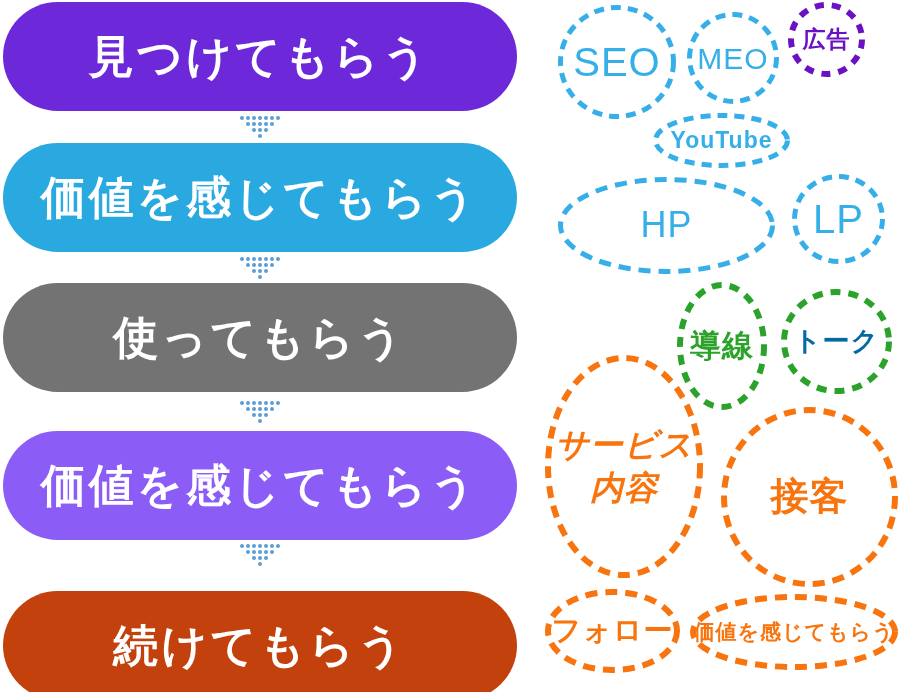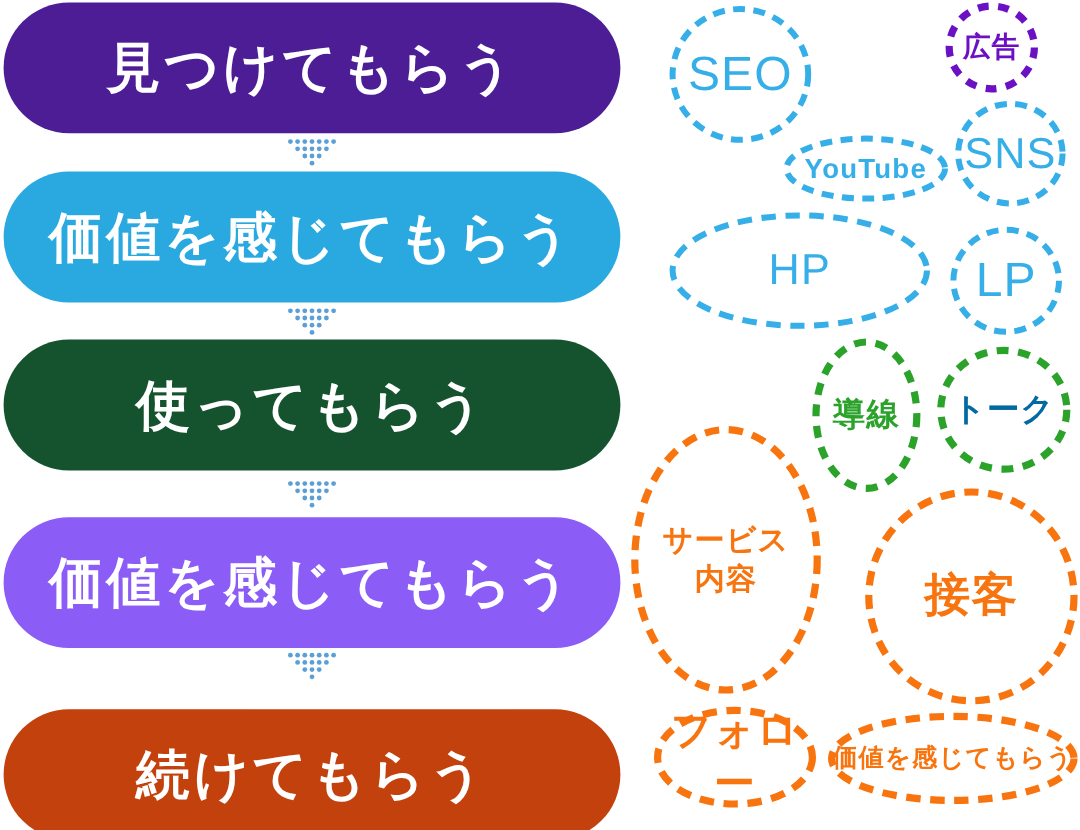--- a/index.html
+++ b/index.html
@@ -37,34 +37,34 @@
   }
   .bubble svg{position:absolute;left:0;top:0;}
   .bubble span{position:relative;white-space:pre-line;line-height:1.3;letter-spacing:1px;}
 
   .bubble-seo{left:557px;top:4px;width:120px;height:116px;font-size:40px;font-weight:500;}
   .bubble-meo{left:686px;top:11px;width:94px;height:94px;font-size:30px;font-weight:500;}
   .bubble-ad{left:787px;top:1px;width:79px;height:77px;font-size:23px;font-weight:700;}
   .bubble-youtube{left:652px;top:112px;width:139px;height:57px;font-size:23px;font-weight:700;}
   .bubble-sns{left:795px;top:83px;width:94px;height:90px;font-size:36px;font-weight:500;}
   .bubble-hp{left:557px;top:176px;width:219px;height:99px;font-size:36px;font-weight:500;}
-  .bubble-lp{left:791px;top:188px;width:95px;height:92px;font-size:40px;font-weight:500;}
-  .bubble-dousen{left:676px;top:281px;width:92px;height:130px;font-size:27px;}
+  .bubble-lp{left:791px;top:173px;width:95px;height:92px;font-size:40px;font-weight:500;}
+  .bubble-dousen{left:676px;top:281px;width:92px;height:130px;font-size:31px;}
   .bubble-talk{left:780px;top:288px;width:113px;height:107px;font-size:27px;}
-  .bubble-service{left:525px;top:354px;width:160px;height:225px;font-size:25px;}
+  .bubble-service{left:544px;top:354px;width:160px;height:225px;font-size:33px;font-style:italic;}
   .bubble-sekkyaku{left:720px;top:406px;width:179px;height:182px;font-size:38px;}
-  .bubble-follow{left:544px;top:588px;width:137px;height:86px;font-size:34px;}
+  .bubble-follow{left:544px;top:588px;width:137px;height:86px;font-size:29px;}
   .bubble-communication{left:689px;top:593px;width:210px;height:78px;font-size:21px;}
 </style>
 </head>
 <body>
 
 <div class="canvas">
 
-  <div class="pill pill-1" style="background: #4c1d95; color: rgb(255, 255, 255); font-family: Liberation Mono, monospace;">
+  <div class="pill pill-1" style="background: #6d28d9; color: rgb(255, 255, 255); font-family: Liberation Mono, monospace;">
     <span>見つけてもらう</span>
   </div>
   <div class="dot-arrow arrow-1" style="color: rgb(91, 159, 214);">
       <div class="dot-row">
         <i></i>
         <i></i>
         <i></i>
         <i></i>
         <i></i>
         <i></i>
@@ -110,21 +110,21 @@
       <div class="dot-row">
         <i></i>
         <i></i>
         <i></i>
       </div>
       <div class="dot-row">
         <i></i>
       </div>
     </div>
 
-  <div class="pill pill-3" style="background: #14532d; color: rgb(255, 255, 255);">
+  <div class="pill pill-3" style="background: #737373; color: rgb(255, 255, 255);">
     <span>使ってもらう</span>
   </div>
   <div class="dot-arrow arrow-3" style="color: rgb(91, 159, 214);">
       <div class="dot-row">
         <i></i>
         <i></i>
         <i></i>
         <i></i>
         <i></i>
         <i></i>
@@ -180,38 +180,38 @@
   <div class="pill pill-5" style="background: #c2410c; color: rgb(255, 255, 255); margin-top: 18px;">
     <span>続けてもらう</span>
   </div>
 
   <div class="bubble bubble-seo" style="color: rgb(54, 175, 232);">
       <svg width="120" height="116">
         <ellipse cx="60" cy="58" rx="56.5" ry="54.5" fill="none" stroke="#36AFE8" stroke-width="5" stroke-dasharray="10 7"></ellipse>
       </svg>
     <span>SEO</span>
   </div>
+  <div class="bubble bubble-meo" style="color: rgb(54, 175, 232);">
+      <svg width="94" height="94">
+        <ellipse cx="47" cy="47" rx="43.5" ry="43.5" fill="none" stroke="#36AFE8" stroke-width="5" stroke-dasharray="10 7"></ellipse>
+      </svg>
+    <span>MEO</span>
+  </div>
   <div class="bubble bubble-ad" style="color: rgb(107, 16, 194);">
       <svg width="79" height="77">
         <ellipse cx="39.5" cy="38.5" rx="35.5" ry="34.5" fill="none" stroke="#6B10C2" stroke-width="6" stroke-dasharray="9 8"></ellipse>
       </svg>
     <span>広告</span>
   </div>
   <div class="bubble bubble-youtube" style="color: rgb(54, 175, 232);">
       <svg width="139" height="57">
         <ellipse cx="69.5" cy="28.5" rx="66" ry="25" fill="none" stroke="#36AFE8" stroke-width="5" stroke-dasharray="10 7"></ellipse>
       </svg>
     <span>YouTube</span>
   </div>
-  <div class="bubble bubble-sns" style="color: rgb(54, 175, 232);">
-      <svg width="94" height="90">
-        <ellipse cx="47" cy="45" rx="43.5" ry="41.5" fill="none" stroke="#36AFE8" stroke-width="5" stroke-dasharray="10 7"></ellipse>
-      </svg>
-    <span>SNS</span>
-  </div>
   <div class="bubble bubble-hp" style="color: rgb(54, 175, 232);">
       <svg width="219" height="99">
         <ellipse cx="109.5" cy="49.5" rx="106" ry="46" fill="none" stroke="#36AFE8" stroke-width="5" stroke-dasharray="12 8"></ellipse>
       </svg>
     <span>HP</span>
   </div>
   <div class="bubble bubble-lp" style="color: rgb(54, 175, 232);">
       <svg width="95" height="92">
         <ellipse cx="47.5" cy="46" rx="44" ry="42.5" fill="none" stroke="#36AFE8" stroke-width="5" stroke-dasharray="10 7"></ellipse>
       </svg>

